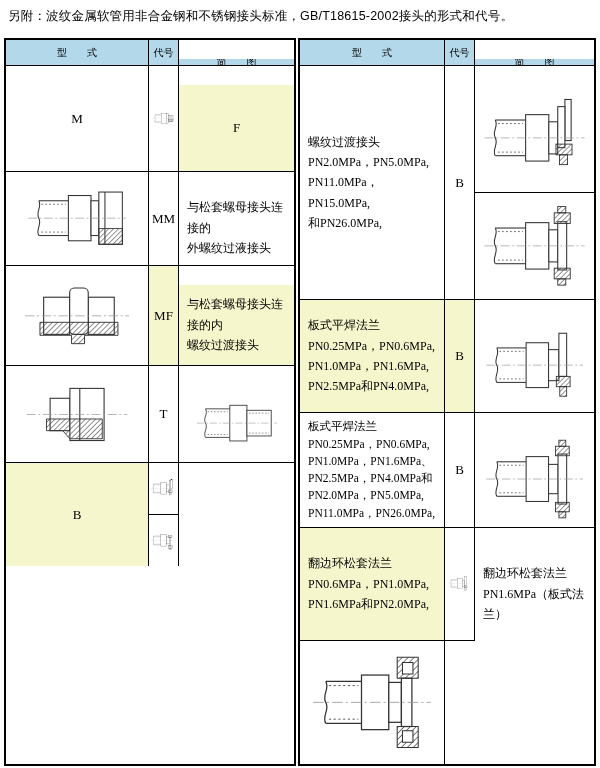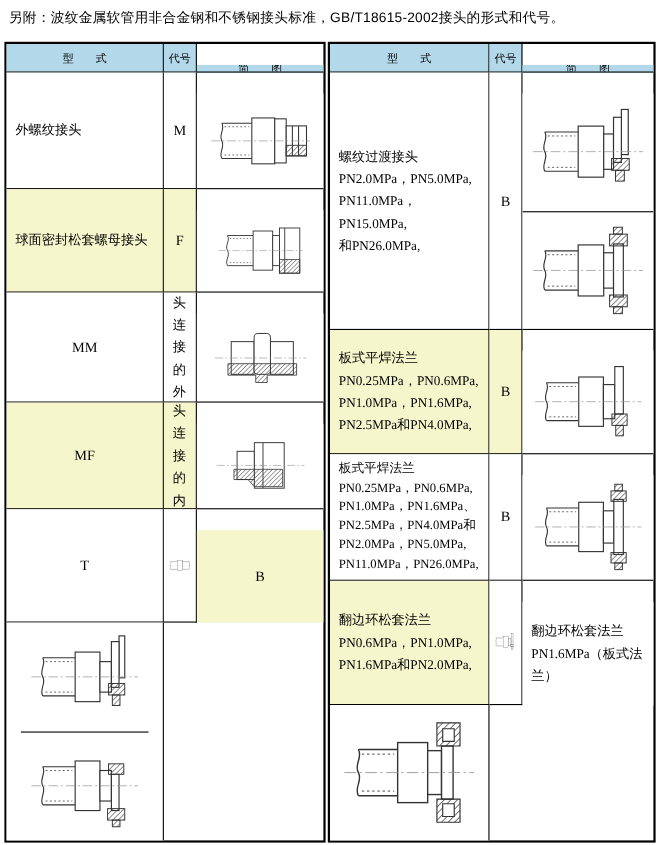--- a/index.html
+++ b/index.html
@@ -42,21 +42,20 @@
 <div class="page">
   <div class="note">另附：波纹金属软管用非合金钢和不锈钢接头标准，GB/T18615-2002接头的形式和代号。</div>
 
   <div class="tables">
 
     <div class="tbl tbl-left">
       <div class="cell hd">型　　式</div>
       <div class="cell hd">代号</div>
       <div class="cell hd">简　　图</div>
 
-      <div class="cell type">外螺纹接头</div>
       <div class="cell code">M</div>
       <div class="cell diag">
           <svg viewBox="0 0 120 90">
             <defs>
               <pattern id="h0" width="4" height="4" patternUnits="userSpaceOnUse" patternTransform="rotate(45)">
                 <line x1="0" y1="0" x2="0" y2="4" stroke="#444" stroke-width="1.3"></line>
               </pattern>
             </defs>
             <path class="s" d="M16 25 c4 7 -4 13 0 20 c4 7 -4 13 0 20"></path>
             <line class="s" x1="16" y1="25" x2="50" y2="25"></line>
@@ -66,21 +65,20 @@
             <rect class="f" x="50" y="19" width="26" height="52"></rect>
             <rect class="f" x="76" y="20" width="13" height="50"></rect>
             <rect class="f" x="89" y="28" width="23" height="34"></rect>
             <line class="s" x1="96" y1="28" x2="96" y2="62"></line>
             <line class="s" x1="103" y1="28" x2="103" y2="62"></line>
             <rect class="h" x="89" y="50" width="23" height="12" fill="url(#h0)"></rect>
             <line class="cl" x1="4" y1="45" x2="116" y2="45"></line>
           </svg>
         </div>
 
-      <div class="cell type hl">球面密封松套螺母接头</div>
       <div class="cell code hl">F</div>
       <div class="cell diag">
           <svg viewBox="0 0 120 90">
             <defs>
               <pattern id="h1" width="4" height="4" patternUnits="userSpaceOnUse" patternTransform="rotate(45)">
                 <line x1="0" y1="0" x2="0" y2="4" stroke="#444" stroke-width="1.3"></line>
               </pattern>
             </defs>
             <path class="s" d="M16 25 c4 7 -4 13 0 20 c4 7 -4 13 0 20"></path>
             <line class="s" x1="16" y1="25" x2="50" y2="25"></line>

